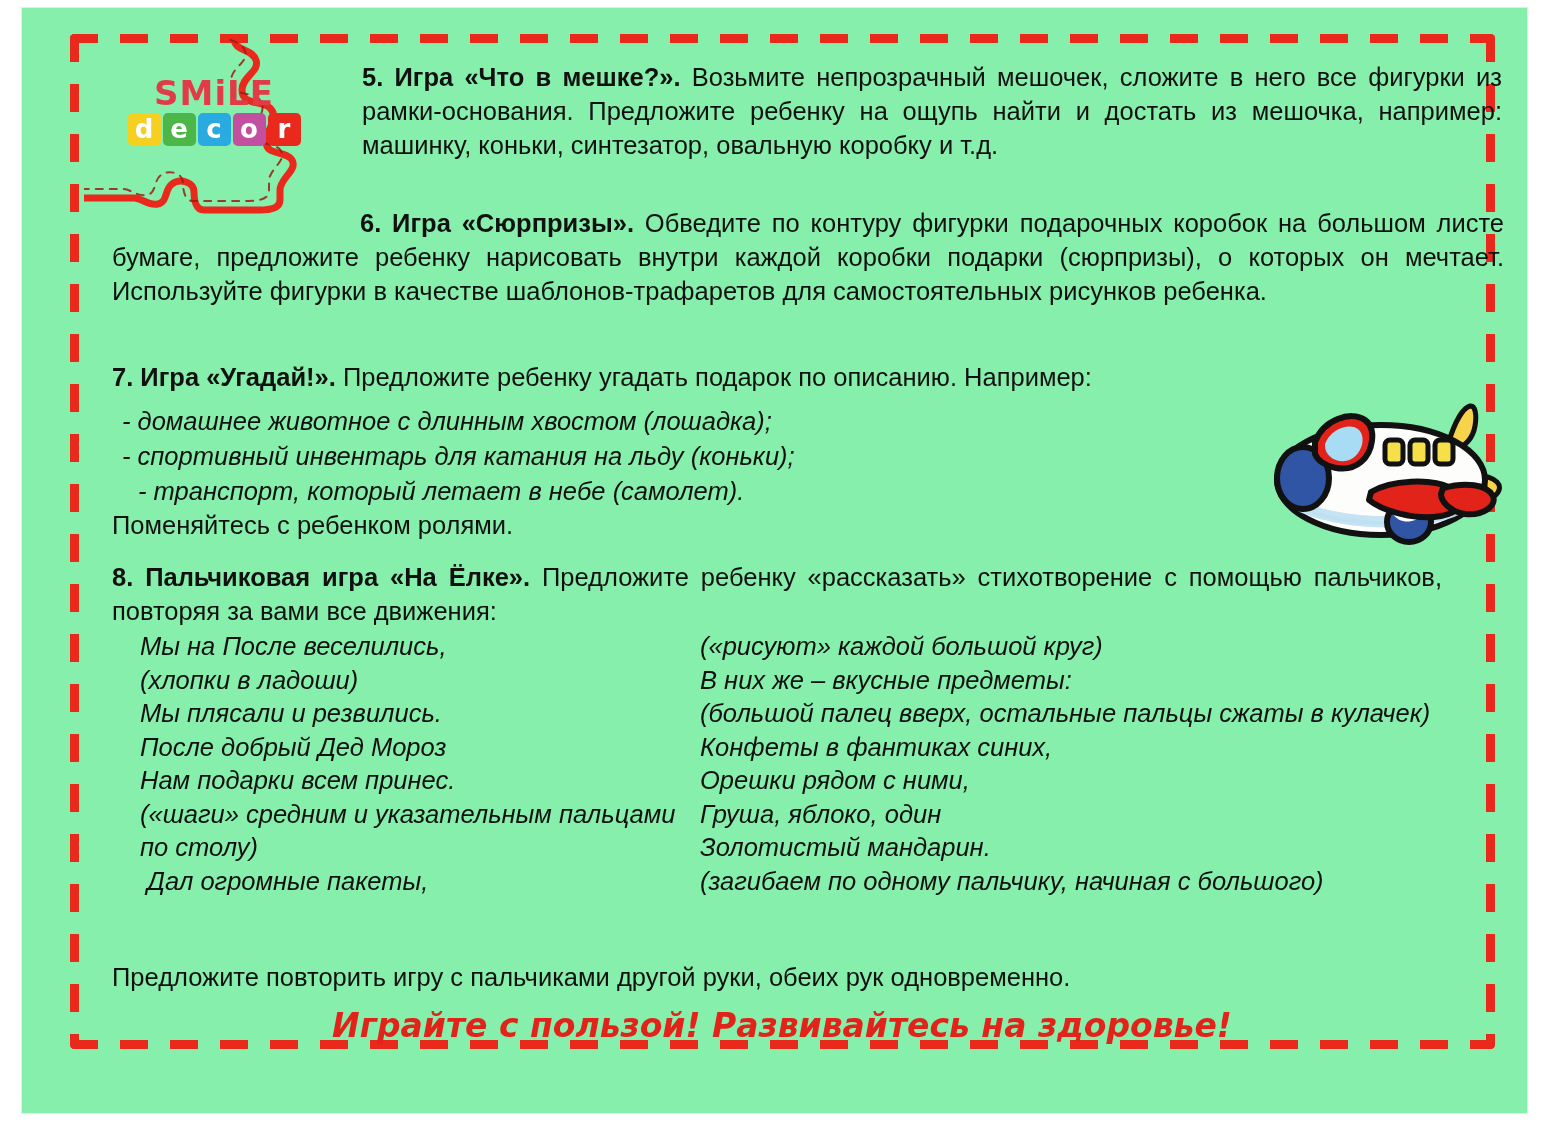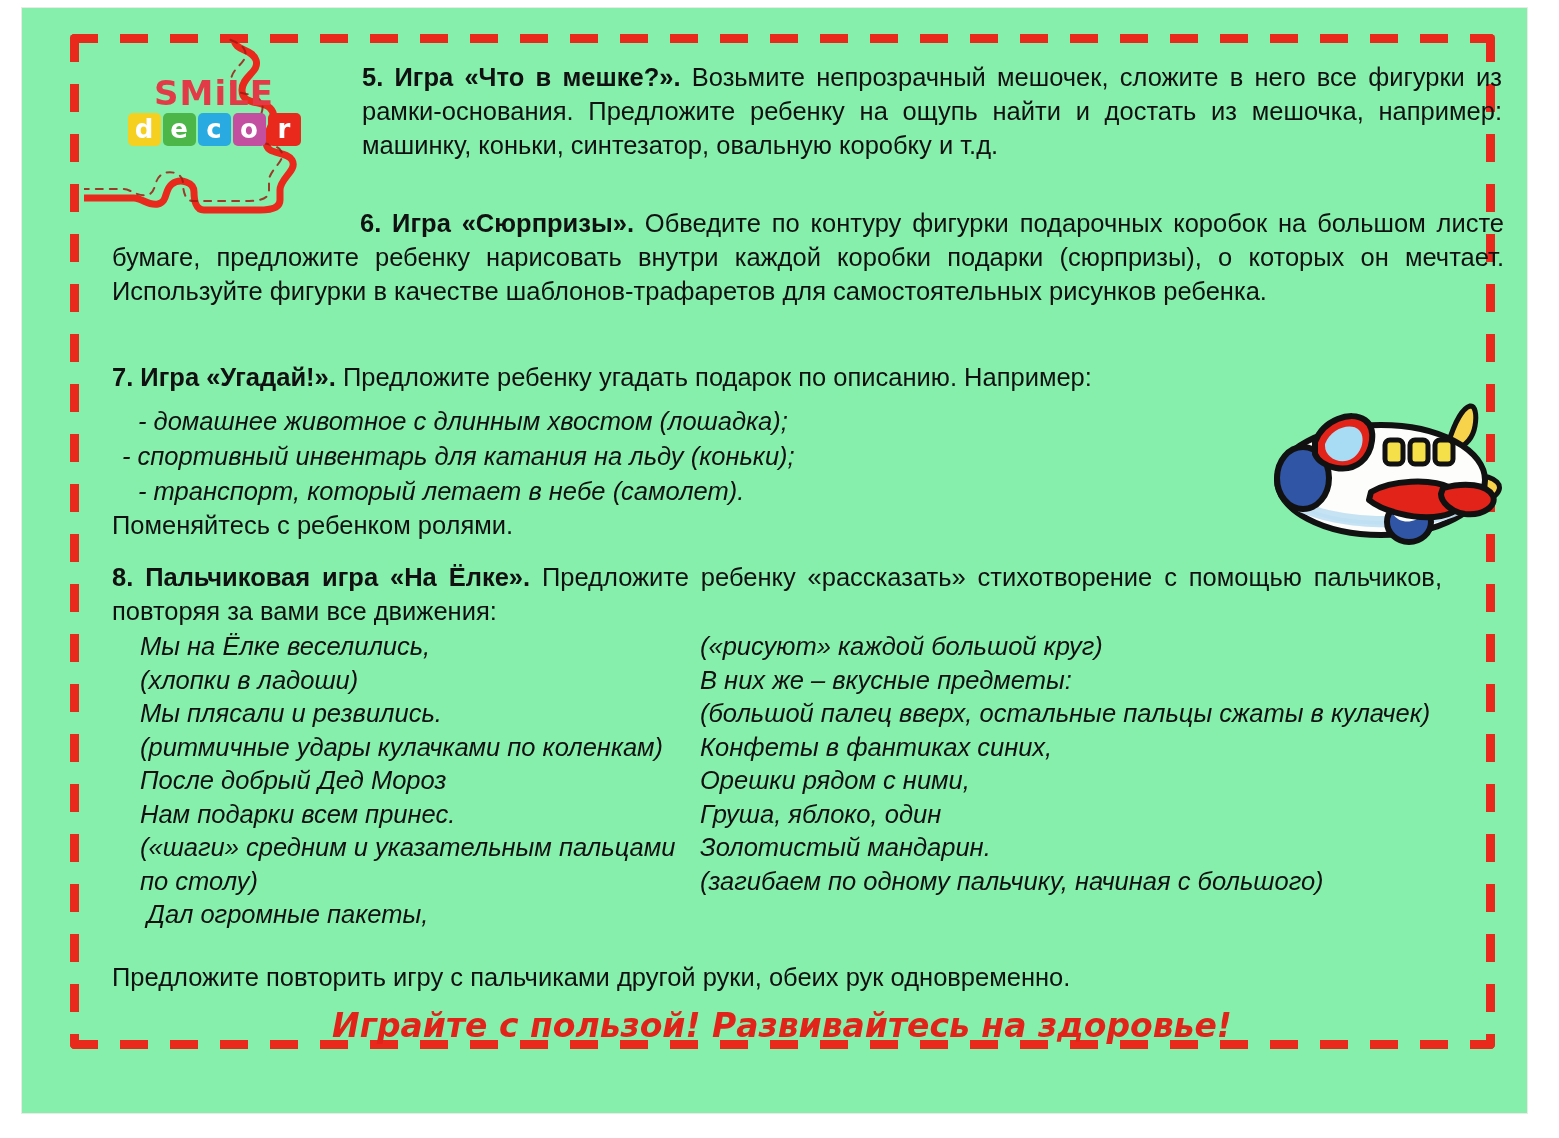--- a/index.html
+++ b/index.html
@@ -127,21 +127,21 @@
     line-height: 35px;
     color: #111111;
   }
 
   #sec7-bullets {
     position: absolute;
     left: 100px;
     top: 396px;
     width: 1100px;
   }
-  #sec7-bullets .b1 { margin-left: 16px; }
+  #sec7-bullets .b1 { margin-left: 0px; }
   #sec7-bullets .b2 { margin-left: 0px; }
   #sec7-bullets .b3 { margin-left: 16px; }
 
   #sec7-tail {
     position: absolute;
     left: 90px;
     top: 500px;
     width: 900px;
     font-size: 25.5px;
     line-height: 34px;
@@ -293,24 +293,23 @@
       <path d="M178,92 C200,86 222,88 228,100 C232,110 218,120 200,118
                C186,116 176,106 176,98 Z" fill="#e2231a" stroke="#111" stroke-width="6" stroke-linejoin="round"></path>
     </svg>
 
     <div class="body-text" id="sec8">
       <b>8. Пальчиковая игра «На Ёлке».</b><span> Предложите ребенку «рассказать» стихотворение с помощью пальчиков, повторяя за вами все движения:</span>
     </div>
 
     <div id="poem">
       <div class="col left">
-        <div class="pline">Мы на Ёлке веселились,</div>
+        <div class="pline">Мы на После веселились,</div>
         <div class="pline">(хлопки в ладоши)</div>
         <div class="pline">Мы плясали и резвились.</div>
-        <div class="pline">(ритмичные удары кулачками по коленкам)</div>
         <div class="pline">После добрый Дед Мороз</div>
         <div class="pline">Нам подарки всем принес.</div>
         <div class="pline">(«шаги» средним и указательным пальцами по столу)</div>
         <div class="pline"> Дал огромные пакеты,</div>
       </div>
       <div class="col right">
         <div class="pline">(«рисуют» каждой большой круг)</div>
         <div class="pline">В них же – вкусные предметы:</div>
         <div class="pline">(большой палец вверх, остальные пальцы сжаты в кулачек)</div>
         <div class="pline">Конфеты в фантиках синих,</div>

